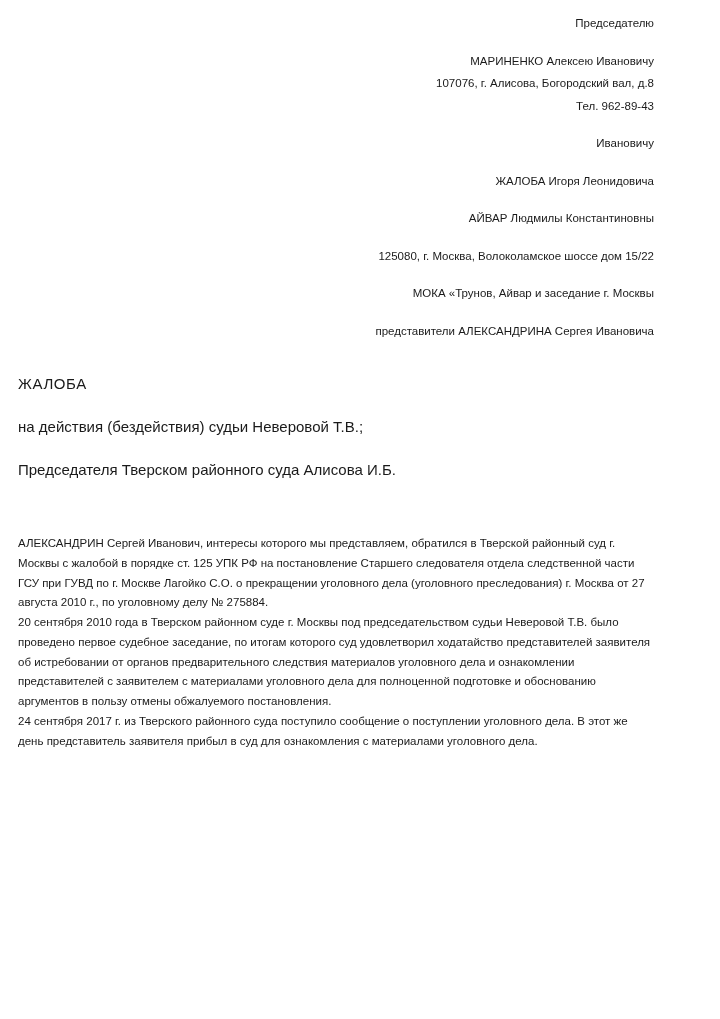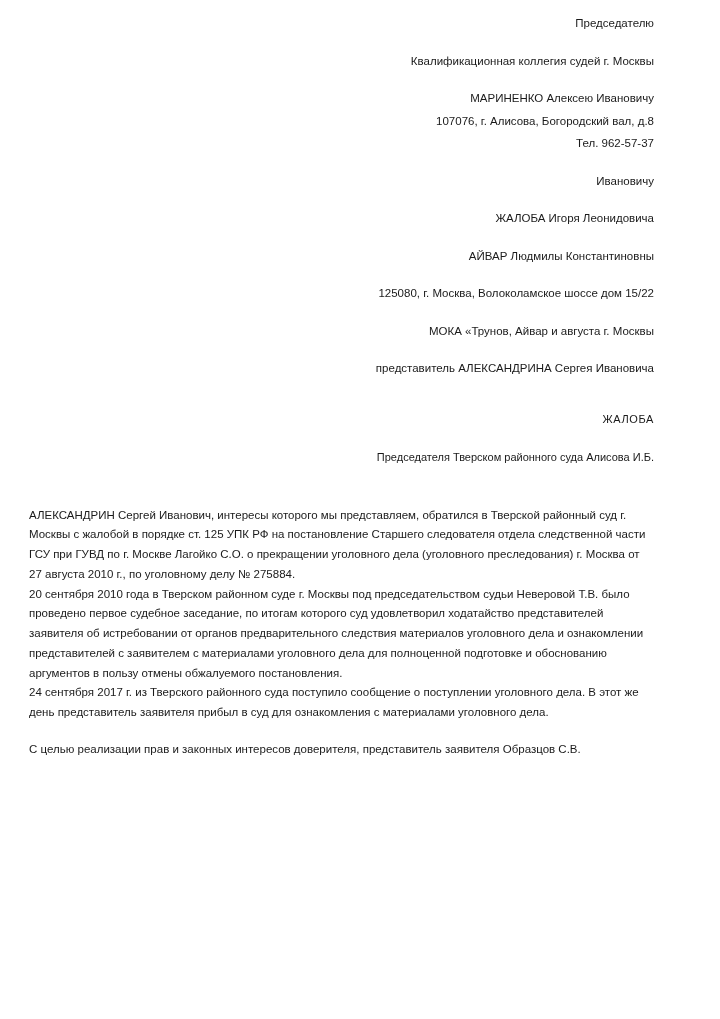--- a/index.html
+++ b/index.html
@@ -10,84 +10,83 @@
   body {
     font-family: "Liberation Sans", sans-serif;
     color: #1a1a1a;
   }
   .page {
     position: relative;
     width: 720px;
     height: 1018px;
     background: #ffffff;
     box-sizing: border-box;
-    padding: 18px 66px 0 29px;
+    padding: 18px 66px 0 18px;
     overflow: hidden;
   }
   .addressee {
     text-align: right;
     font-size: 11.5px;
     line-height: 1.0;
   }
   .addressee .ln {
     margin: 0 0 26px 0;
     white-space: nowrap;
   }
   .addressee .ln.tight {
     margin-bottom: 11px;
   }
   .title-block {
     margin-top: 38px;
-    text-align: right;
-    font-size: 11px;
+    text-align: left;
+    font-size: 15px;
   }
   .title-block .doc-title {
     margin: 0 0 26px 0;
     letter-spacing: 0.6px;
   }
   .title-block .sub {
     margin: 0 0 26px 0;
   }
   .body-block {
-    margin-top: 43px;
+    margin-top: 56px;
     font-size: 11.5px;
     line-height: 1.72;
     text-align: left;
   }
   .body-block p {
     margin: 0;
   }
   .body-block p.gap {
     margin-top: 17px;
   }
 </style>
 </head>
 <body>
 
 <div class="page">
 
   <div class="addressee">
     <p class="ln">Председателю</p>
-    <p class="ln">Квалификационная коллегия судей г. Москвы</p>
     <p class="ln tight">МАРИНЕНКО Алексею Ивановичу</p>
     <p class="ln tight">107076, г. Алисова, Богородский вал, д.8</p>
-    <p class="ln">Тел. 962-57-37</p>
+    <p class="ln">Тел. 962-89-43</p>
     <p class="ln">Ивановичу</p>
     <p class="ln">ЖАЛОБА Игоря Леонидовича</p>
     <p class="ln">АЙВАР Людмилы Константиновны</p>
     <p class="ln">125080, г. Москва, Волоколамское шоссе дом 15/22</p>
-    <p class="ln">МОКА «Трунов, Айвар и августа г. Москвы</p>
-    <p class="ln">представитель АЛЕКСАНДРИНА Сергея Ивановича</p>
+    <p class="ln">МОКА «Трунов, Айвар и заседание г. Москвы</p>
+    <p class="ln">представители АЛЕКСАНДРИНА Сергея Ивановича</p>
   </div>
 
   <div class="title-block">
     <p class="doc-title">ЖАЛОБА</p>
+    <p class="sub">на действия (бездействия) судьи Неверовой Т.В.;</p>
     <p class="sub">Председателя Тверском районного суда Алисова И.Б.</p>
   </div>
 
   <div class="body-block">
     <p>АЛЕКСАНДРИН Сергей Иванович, интересы которого мы представляем, обратился в Тверской районный суд г. Москвы с жалобой в порядке ст. 125 УПК РФ на  постановление Старшего следователя отдела следственной части ГСУ при ГУВД по г. Москве Лагойко С.О. о прекращении уголовного дела (уголовного преследования) г. Москва от 27 августа 2010 г., по уголовному делу № 275884.</p>
     <p>20 сентября 2010 года в Тверском районном суде г. Москвы под председательством судьи Неверовой Т.В. было проведено первое судебное заседание, по итогам которого суд удовлетворил ходатайство представителей заявителя об истребовании от органов предварительного следствия материалов уголовного дела  и ознакомлении представителей с заявителем с материалами уголовного дела для полноценной подготовке и обоснованию аргументов в пользу отмены обжалуемого постановления.</p>
     <p>24 сентября 2017 г. из Тверского районного суда поступило сообщение о поступлении уголовного дела. В этот же день представитель заявителя прибыл в суд для ознакомления с материалами уголовного дела.</p>
-    <p class="gap">С целью реализации прав и законных интересов доверителя, представитель заявителя Образцов С.В.</p>
   </div>
 
 </div>
 
 </body></html>

